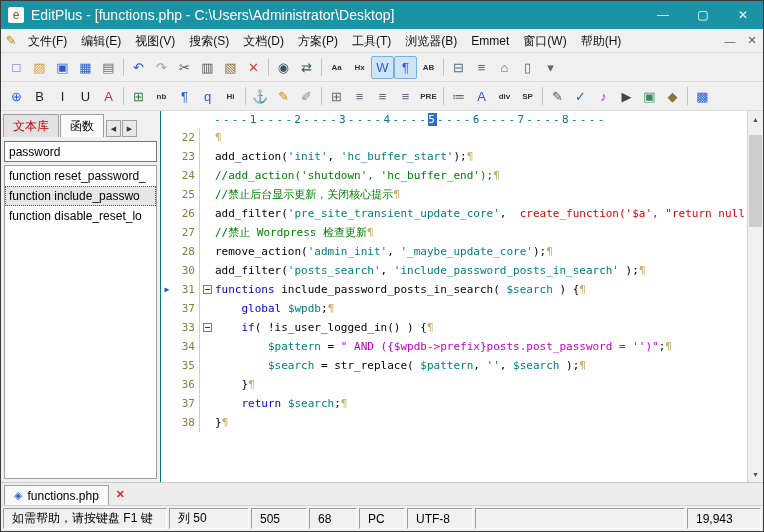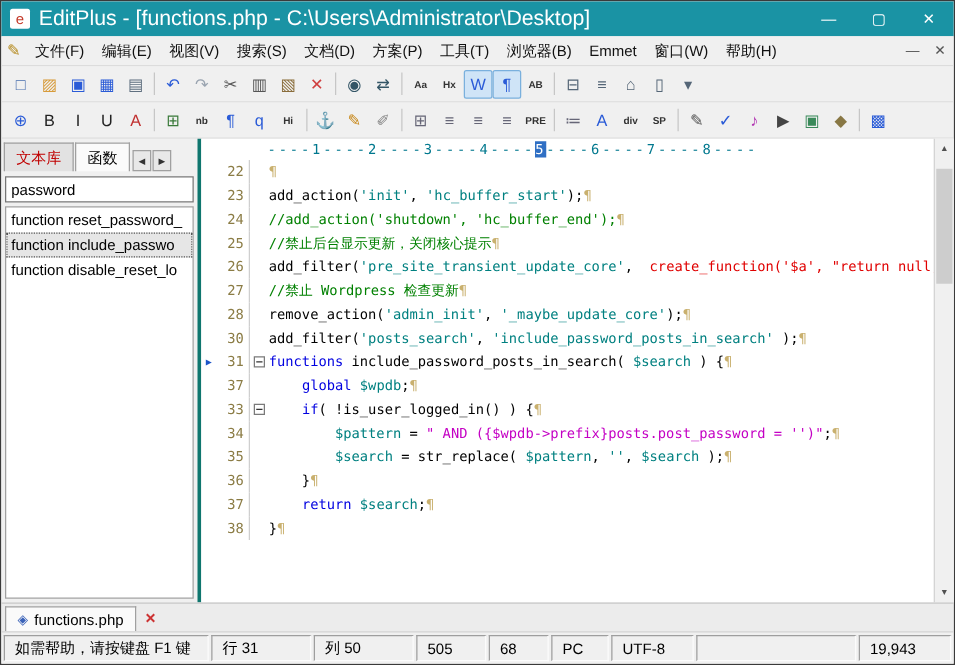--- a/index.html
+++ b/index.html
@@ -5,37 +5,37 @@
   * { box-sizing: border-box; }
   html,body { margin:0; padding:0; background:#888; }
   .window {
     width:764px; height:532px; display:flex; flex-direction:column;
     font-family:"Liberation Sans", sans-serif; background:#f0f0f0;
     border:1px solid #3a3a3a; overflow:hidden;
   }
   
   .titlebar { height:28px; background:#1a93a4; color:#fff; display:flex; align-items:center; padding-left:7px; flex:0 0 auto; }
   .app-icon { width:16px; height:16px; background:#fff; border-radius:2px; color:#c43a2a; font-size:12px; line-height:16px; text-align:center; margin-right:7px; }
-  .title-text { font-size:17px; flex:1; white-space:nowrap; overflow:hidden; }
+  .title-text { font-size:14px; flex:1; white-space:nowrap; overflow:hidden; }
   .tb-ctrl { width:40px; height:28px; display:flex; align-items:center; justify-content:center; font-size:12px; color:#fff; }
   
   .menubar { height:24px; background:#f0f0f0; display:flex; align-items:center; font-size:12px; color:#111; border-bottom:1px solid #dcdcdc; flex:0 0 auto; }
   .menu-doc-icon { width:20px; text-align:center; color:#b58a1e; font-size:13px; }
   .menu-item { padding:0 7px; line-height:24px; }
   .menu-spacer { flex:1; }
   .child-ctrl { width:22px; text-align:center; color:#555; font-size:11px; }
   
   .toolbar { height:29px; background:#f0f0f0; display:flex; align-items:center; padding:0 4px; border-bottom:1px solid #dcdcdc; flex:0 0 auto; }
   .tb-icon { width:23px; height:23px; display:flex; align-items:center; justify-content:center; font-size:13px; border:1px solid transparent; border-radius:2px; }
   .tb-icon.small-txt { font-size:8px; font-weight:bold; letter-spacing:0; }
   .tb-icon.active { background:#cfe4f7; border-color:#7ab0dd; }
   .tb-sep { width:1px; height:18px; background:#c6c6c6; margin:0 3px; }
   
   .main { flex:1; display:flex; min-height:0; }
-  .sidebar { width:160px; background:#f0f0f0; border-right:3px solid #0f766e; display:flex; flex-direction:column; }
+  .sidebar { width:160px; background:#f0f0f0; border-right:1px solid #0f766e; display:flex; flex-direction:column; }
   .side-tabs { display:flex; align-items:flex-end; padding:3px 2px 0 2px; }
   .side-tab { font-size:12px; padding:3px 9px 2px; border:1px solid #a0a0a0; border-bottom:none; background:#e2e2e2; margin-right:1px; white-space:nowrap; }
   .side-tab.active { background:#fafafa; }
   .side-tab.red { color:#c00000; }
   .tab-arrow { width:15px; height:17px; border:1px solid #a0a0a0; background:#e8e8e8; font-size:7px; display:flex; align-items:center; justify-content:center; color:#333; margin-left:1px; }
   .side-search { margin:4px 3px 3px 3px; height:21px; border:1px solid #767676; background:#fff; font-size:12px; padding:0 4px; font-family:"Liberation Sans",sans-serif; }
   .func-list { flex:1; margin:0 3px 3px 3px; border:1px solid #a0a0a0; background:#fff; overflow:hidden; font-size:12px; }
   .func-item { padding:2px 3px; white-space:nowrap; overflow:hidden; border:1px dotted transparent; }
   .func-item.selected { background:#e6e6e6; border-color:#555; }
   
@@ -226,21 +226,20 @@
   <div class="doctabs">
     <div class="doc-tab">
       <span class="tab-glyph">◈</span>
       <span>functions.php</span>
     </div>
     <span class="tabbar-close">✕</span>
   </div>
 
   <div class="statusbar" id="statusbar">
       <div class="sb-seg" style="width: 164px;">如需帮助，请按键盘 F1 键</div>
-      <div class="sb-seg" style="width: 80px;">行 31</div>
       <div class="sb-seg" style="width: 80px;">列 50</div>
       <div class="sb-seg" style="width: 56px;">505</div>
       <div class="sb-seg" style="width: 48px;">68</div>
       <div class="sb-seg" style="width: 46px;">PC</div>
       <div class="sb-seg" style="width: 66px;">UTF-8</div>
       <div class="sb-seg" style="flex: 1 1 0%;"></div>
       <div class="sb-seg" style="width: 74px;">19,943</div>
     </div>
 
 </div>

